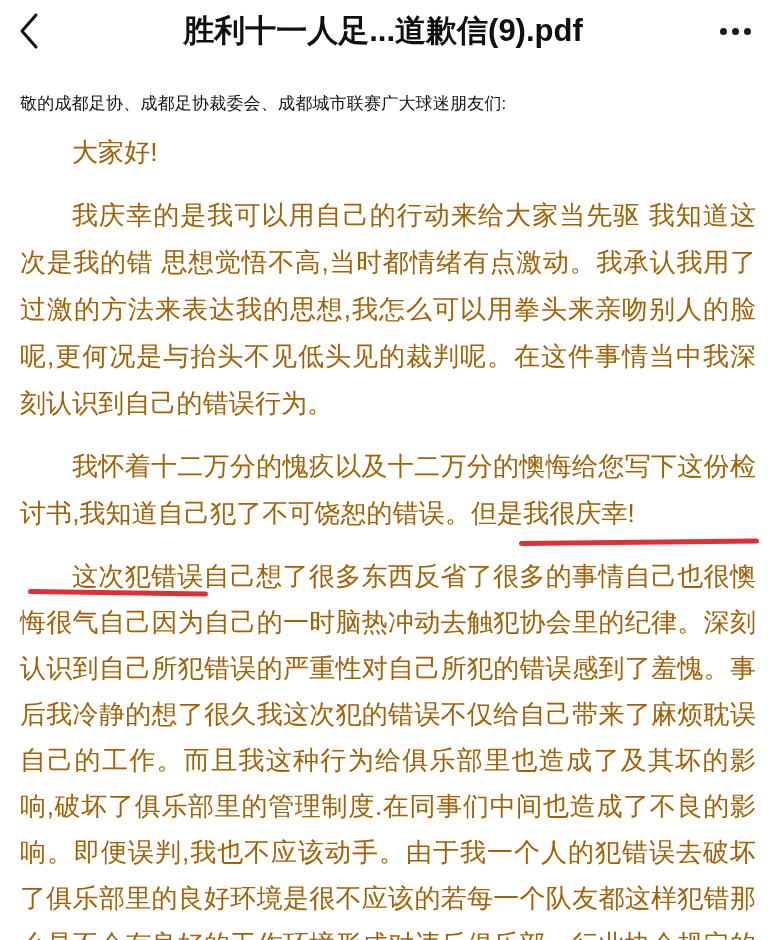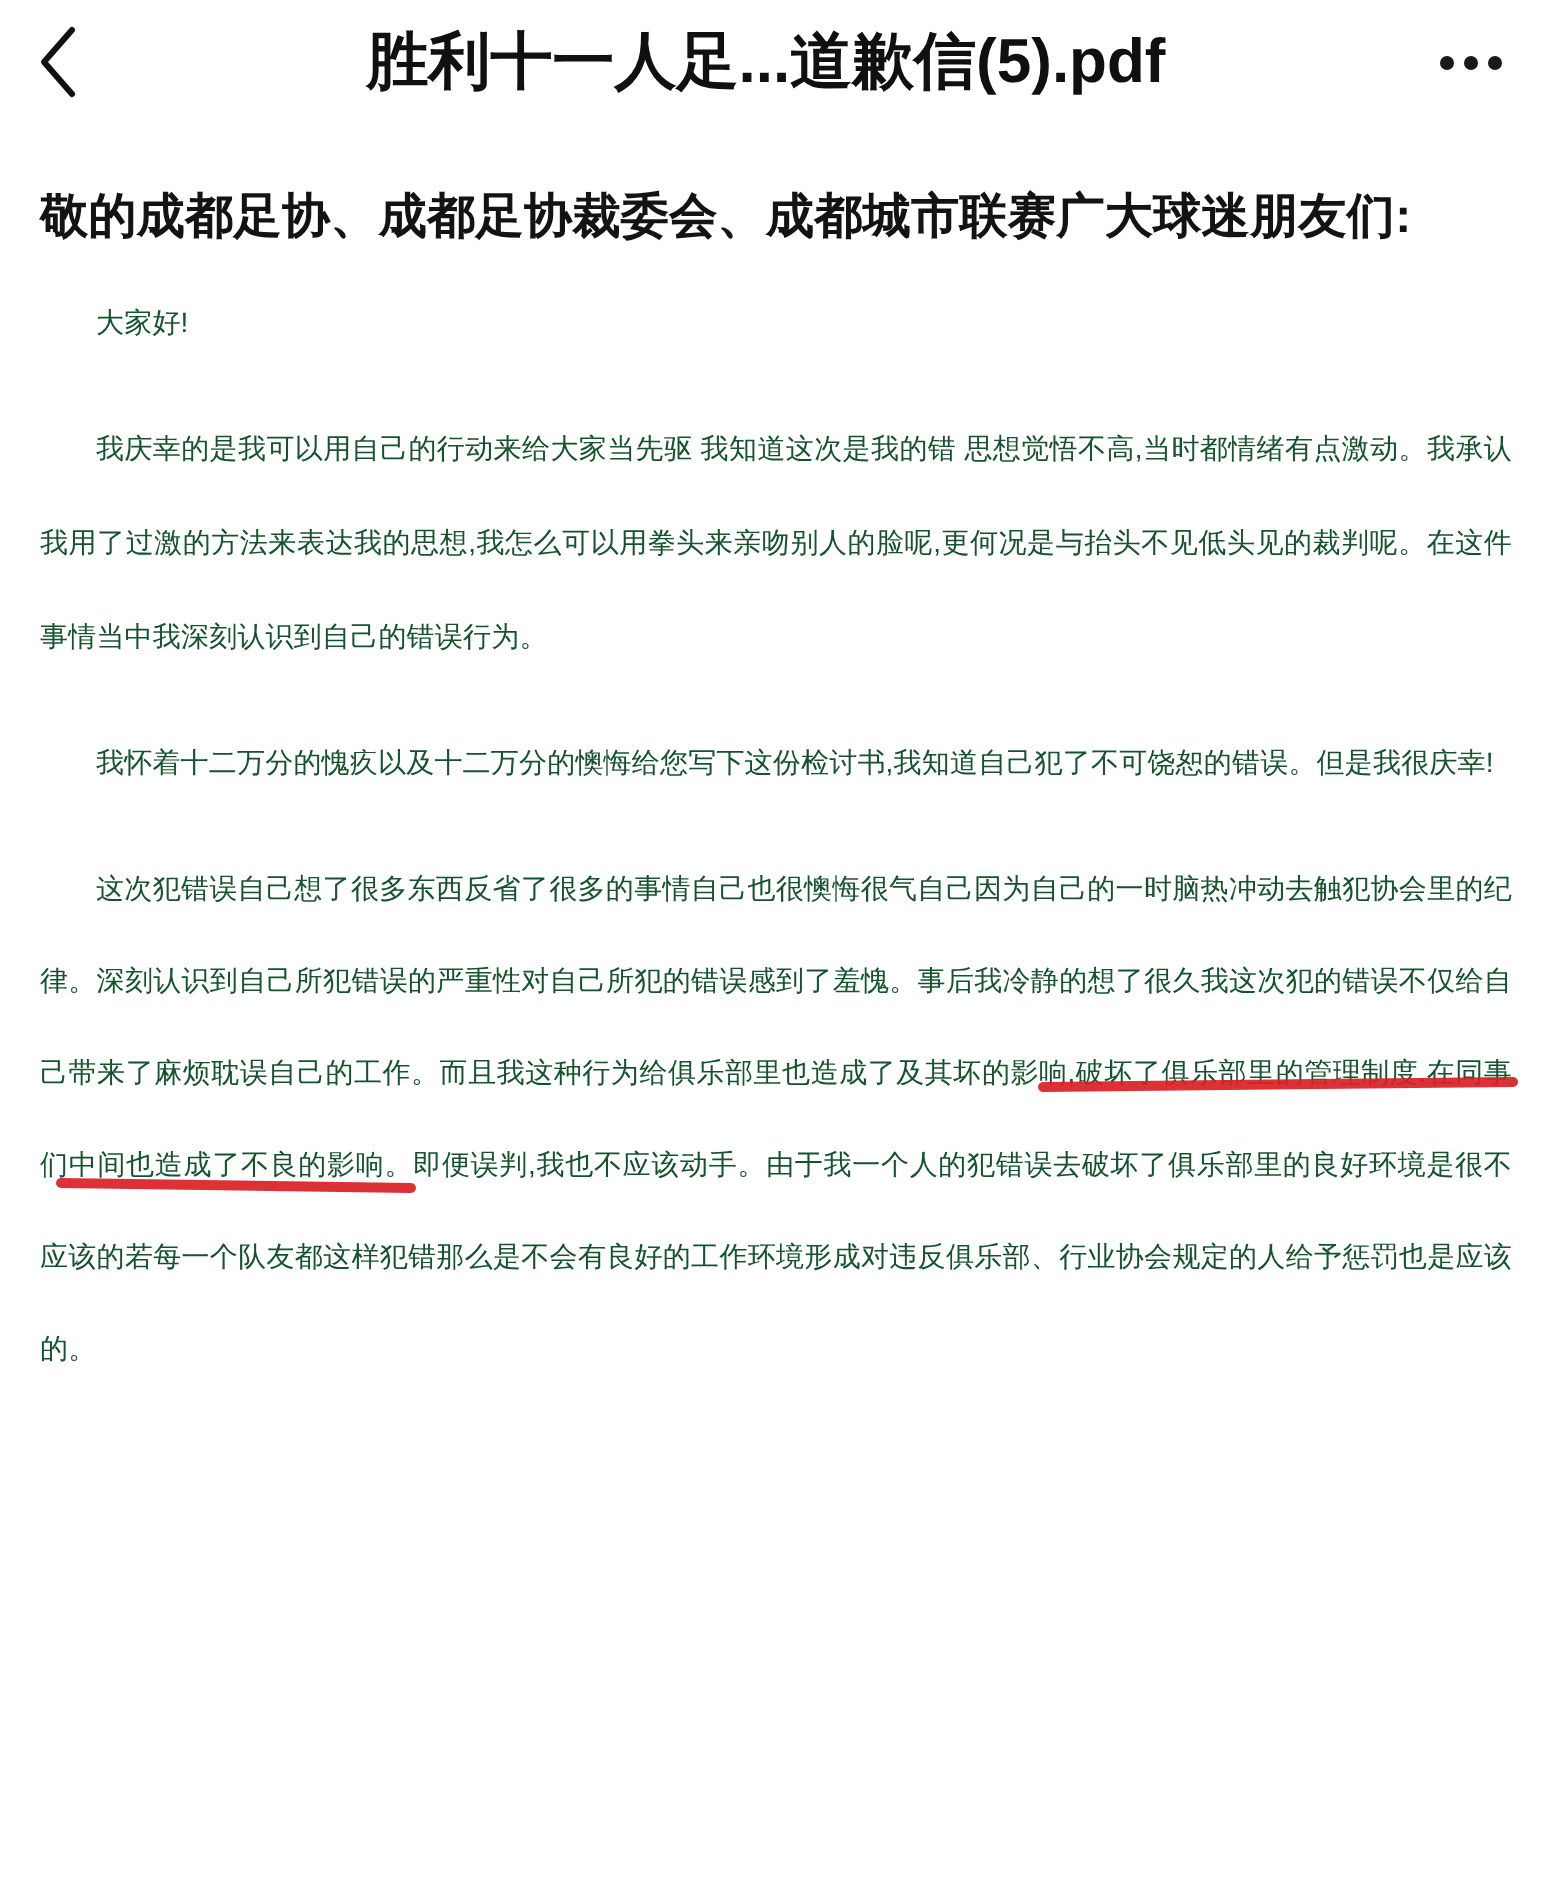--- a/index.html
+++ b/index.html
@@ -82,32 +82,31 @@
     margin: 12px 0 0 0;
     letter-spacing: 0.5px;
   }
   .doc-head-2 {
     font-size: 25px;
     margin: 18px 0 0 0;
     letter-spacing: 0.5px;
   }
 
   .salutation {
-    font-size: 24px;
+    font-size: 17px;
     margin: 26px 0 0 0;
     color: #131313;
     letter-spacing: 0.2px;
-    font-weight: bold;
   }
 
   p.para {
-    font-size: 14px;
+    font-size: 26px;
     line-height: 47px;
     margin: 16px 0 0 0;
-    color: #14532d;
+    color: #a16207;
     text-indent: 2em;
     letter-spacing: 0.1px;
     text-align: justify;
   }
   p.para.tight {
     line-height: 46px;
   }
   p.para.p1 { margin-top: 14px; }
 
   
@@ -136,21 +135,21 @@
 <body>
 
 <div class="topbar">
   <div class="back-btn">
     <span>
       <svg width="24" height="38" viewBox="0 0 24 38" aria-hidden="true">
         <polyline points="18,3 4,19 18,35" fill="none" stroke="#111111" stroke-width="3" stroke-linecap="round" stroke-linejoin="round"></polyline>
       </svg>
     </span>
   </div>
-  <div class="doc-title">胜利十一人足...道歉信(5).pdf</div>
+  <div class="doc-title">胜利十一人足...道歉信(9).pdf</div>
   <div class="more-btn">
     <span class="dot"></span>
     <span class="dot"></span>
     <span class="dot"></span>
   </div>
 </div>
 
 <div class="doc">
 
 

